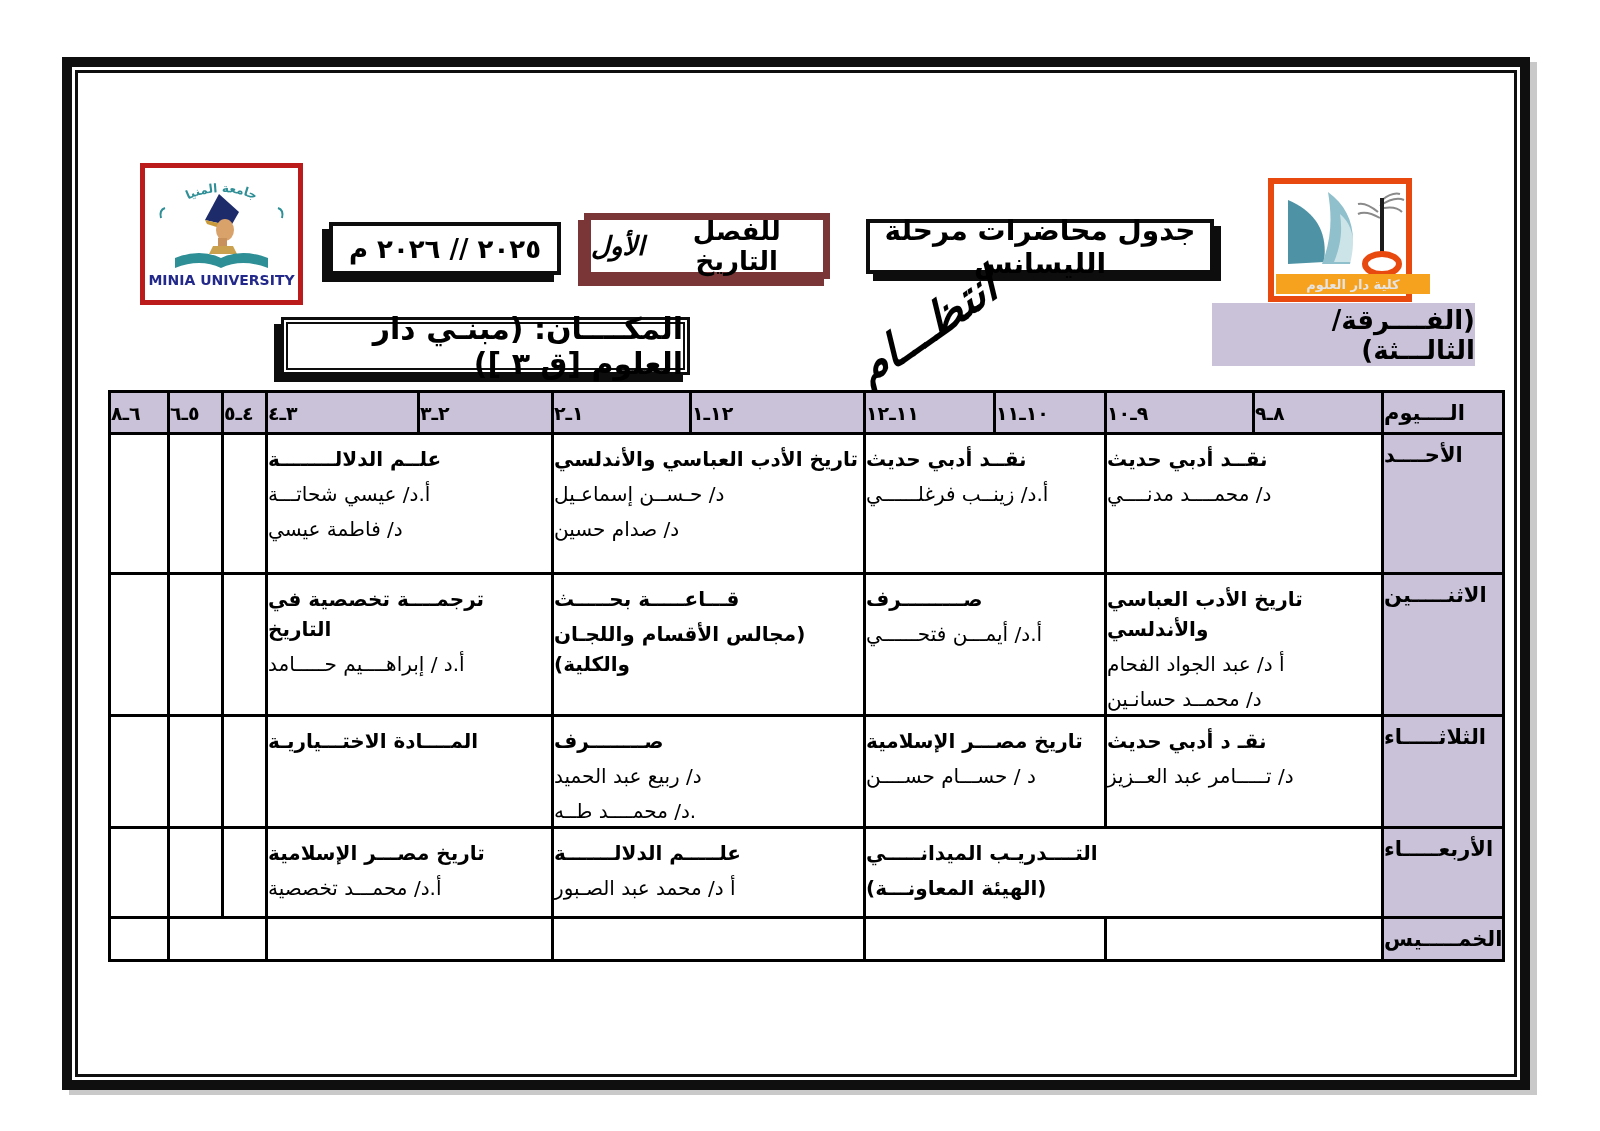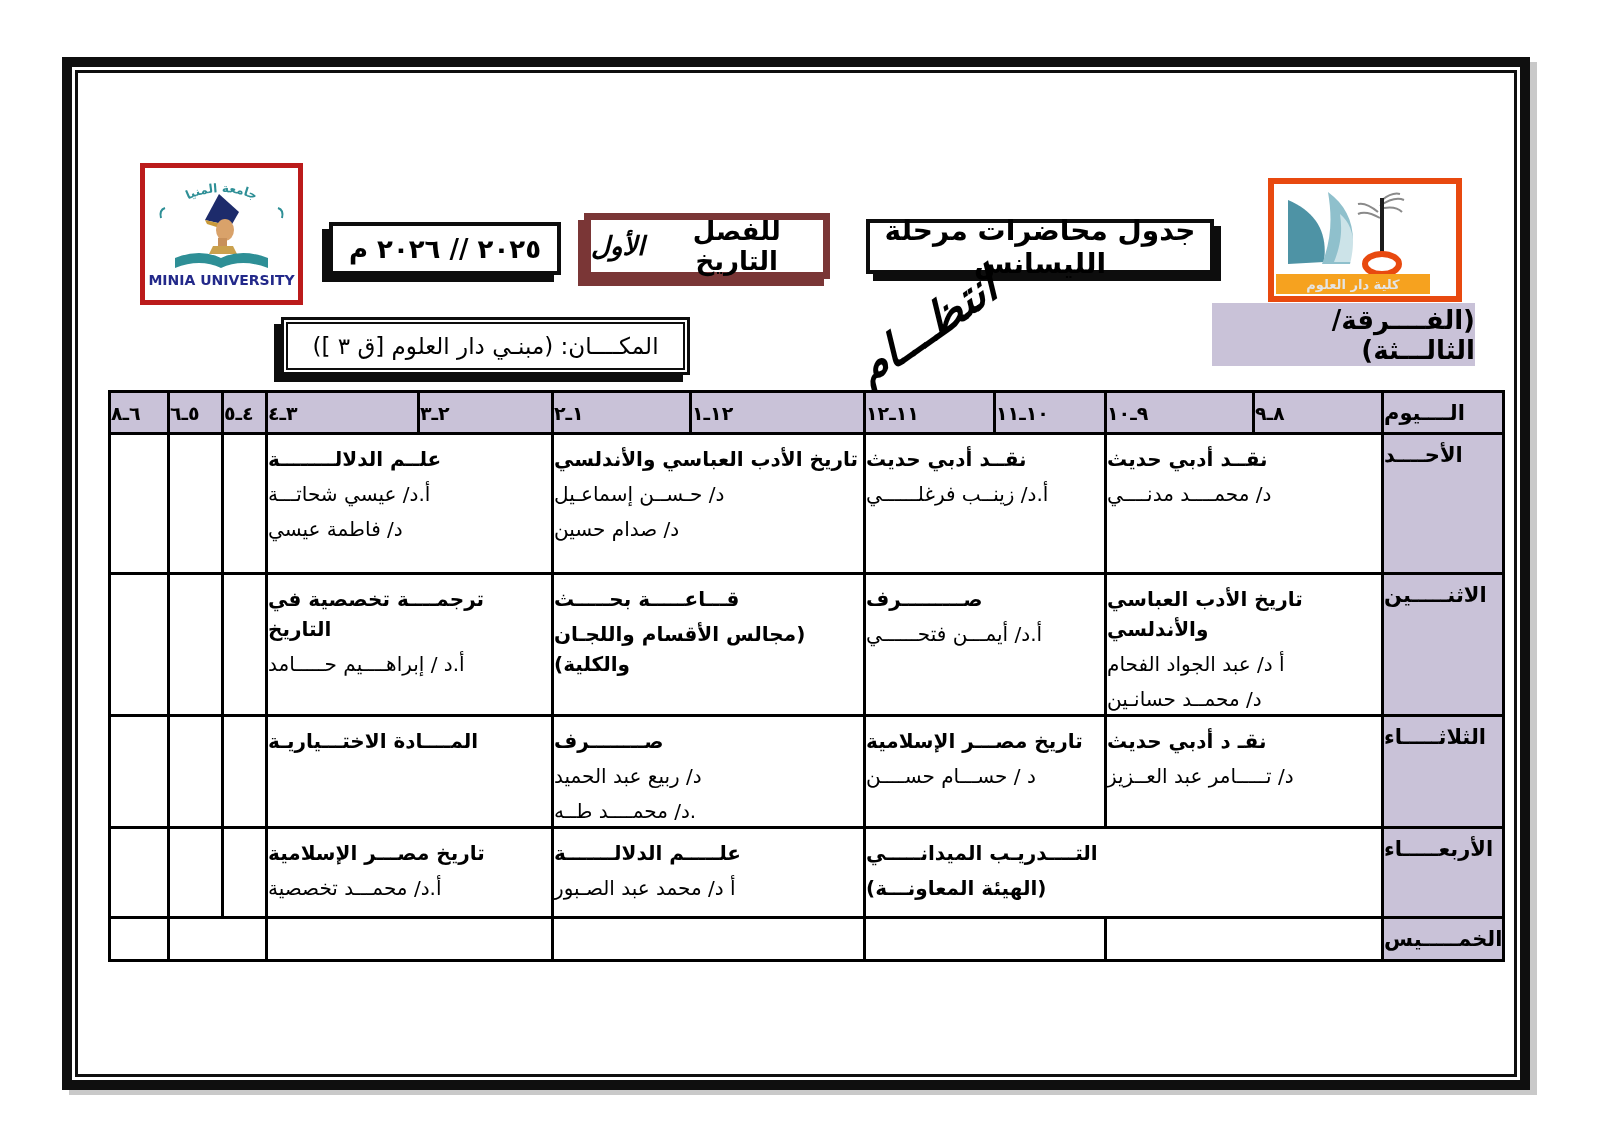--- a/index.html
+++ b/index.html
@@ -7,42 +7,42 @@
         font-family:"DejaVu Sans",sans-serif;color:#000;overflow:hidden;}
   .frame{position:absolute;left:62px;top:57px;width:1448px;height:1013px;
          border:10px solid #0f0f0f;box-shadow:7px 5px 0 #c9c9c9;}
   .frame-inner{position:absolute;inset:3px;border:3px solid #0f0f0f;}
 
   
   .minia{position:absolute;left:140px;top:163px;width:163px;height:142px;
          border:5px solid var(--minia_red);background:#fff;box-sizing:border-box;
          display:flex;flex-direction:column;align-items:center;justify-content:flex-start;}
   .minia-name{font-size:14px;font-weight:bold;color:var(--navy);margin-top:-2px;letter-spacing:0px;}
-  .daru{position:absolute;left:1268px;top:178px;width:194px;height:124px;
+  .daru{position:absolute;left:1268px;top:178px;width:144px;height:124px;
         border:6px solid var(--dar_orange);background:#fff;box-sizing:border-box;}
 
   
   .tbox{position:absolute;display:flex;align-items:center;justify-content:center;
         background:#fff;direction:rtl;font-weight:bold;box-sizing:border-box;text-align:center;}
   .box-main{left:866px;top:219px;width:348px;height:55px;border:4px solid #0d0d0d;
             box-shadow:7px 7px 0 #0d0d0d;font-size:28px;}
   .box-sem{left:584px;top:213px;width:246px;height:66px;border:7px solid var(--maroon);
            box-shadow:-6px 7px 0 var(--maroon);font-size:26px;}
   .box-sem .em{font-style:italic;margin-right:6px;}
   .box-year{left:329px;top:222px;width:232px;height:53px;border:4px solid #0d0d0d;
             box-shadow:-7px 7px 0 #0d0d0d;font-size:26px;letter-spacing:2px;}
   .grade{position:absolute;left:1212px;top:303px;width:263px;height:63px;background:var(--lavender);
          display:flex;align-items:center;justify-content:flex-end;font-size:26px;font-weight:bold;direction:rtl;}
   .mode{position:absolute;left:822px;top:272px;width:210px;height:110px;display:flex;align-items:center;
         justify-content:center;font-size:46px;font-weight:bold;font-style:italic;
         transform:rotate(-35deg) skewX(-8deg);direction:rtl;}
   .loc{position:absolute;left:281px;top:317px;width:409px;height:58px;border:3px solid #0d0d0d;
        box-shadow:-7px 7px 0 #0d0d0d;background:#fff;box-sizing:border-box;}
   .loc-inner{position:absolute;inset:2px;border:2px solid #0d0d0d;display:flex;align-items:center;
-             justify-content:center;direction:rtl;font-weight:normal;font-size:23px;}
+             justify-content:center;direction:rtl;font-weight:bold;font-size:30px;}
 
   
   .sched{position:absolute;left:108px;top:390px;border-collapse:collapse;table-layout:fixed;
          direction:rtl;background:#fff;}
   .sched td,.sched th{border:3px solid #000;padding:0;text-align:left;vertical-align:top;overflow:hidden;}
   .sched th.hd{background:var(--lavender);font-size:19px;font-weight:bold;vertical-align:middle;}
   .sched th.day-hd{font-size:21px;}
   .sched td.day{background:var(--lavender);font-size:21px;font-weight:bold;padding-top:8px;}
   .c-title{font-weight:bold;font-size:20px;margin-top:9px;line-height:30px;}
   .c-line{font-size:20px;margin-top:5px;line-height:30px;}

